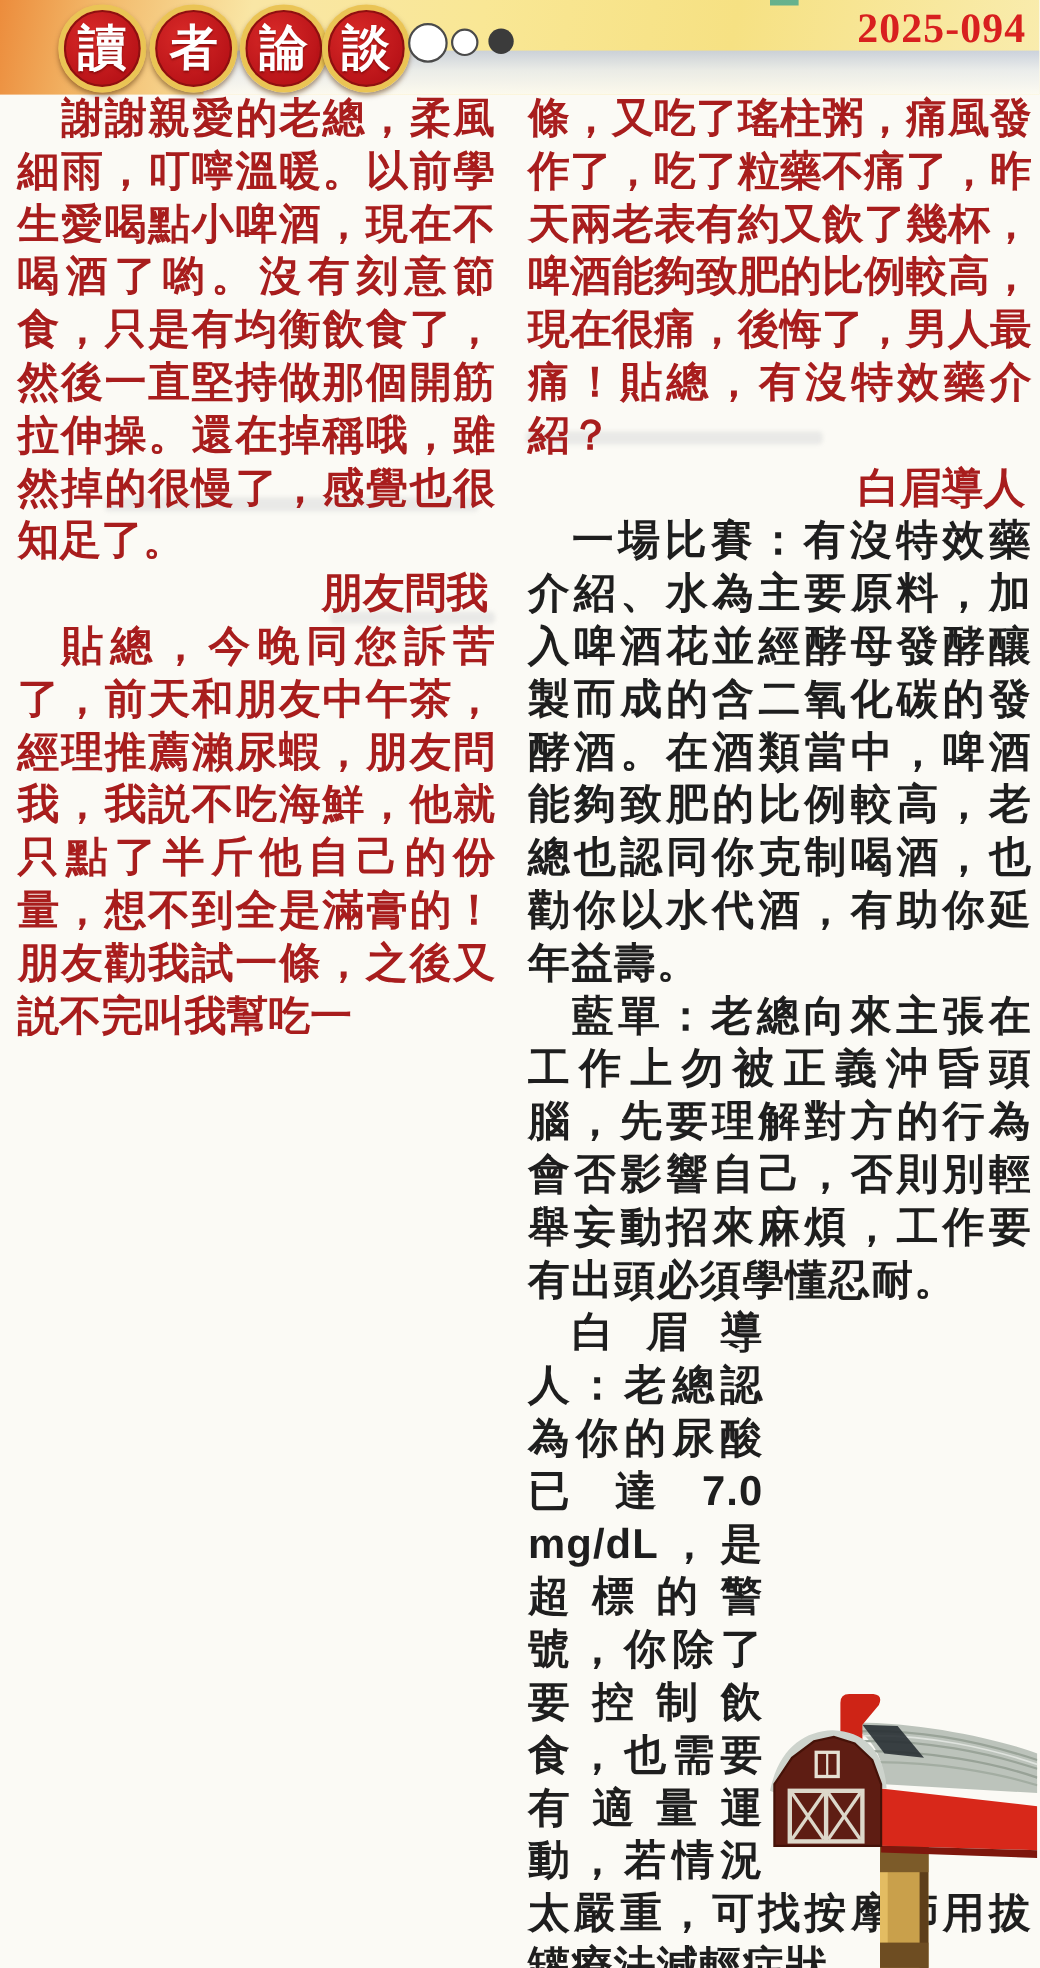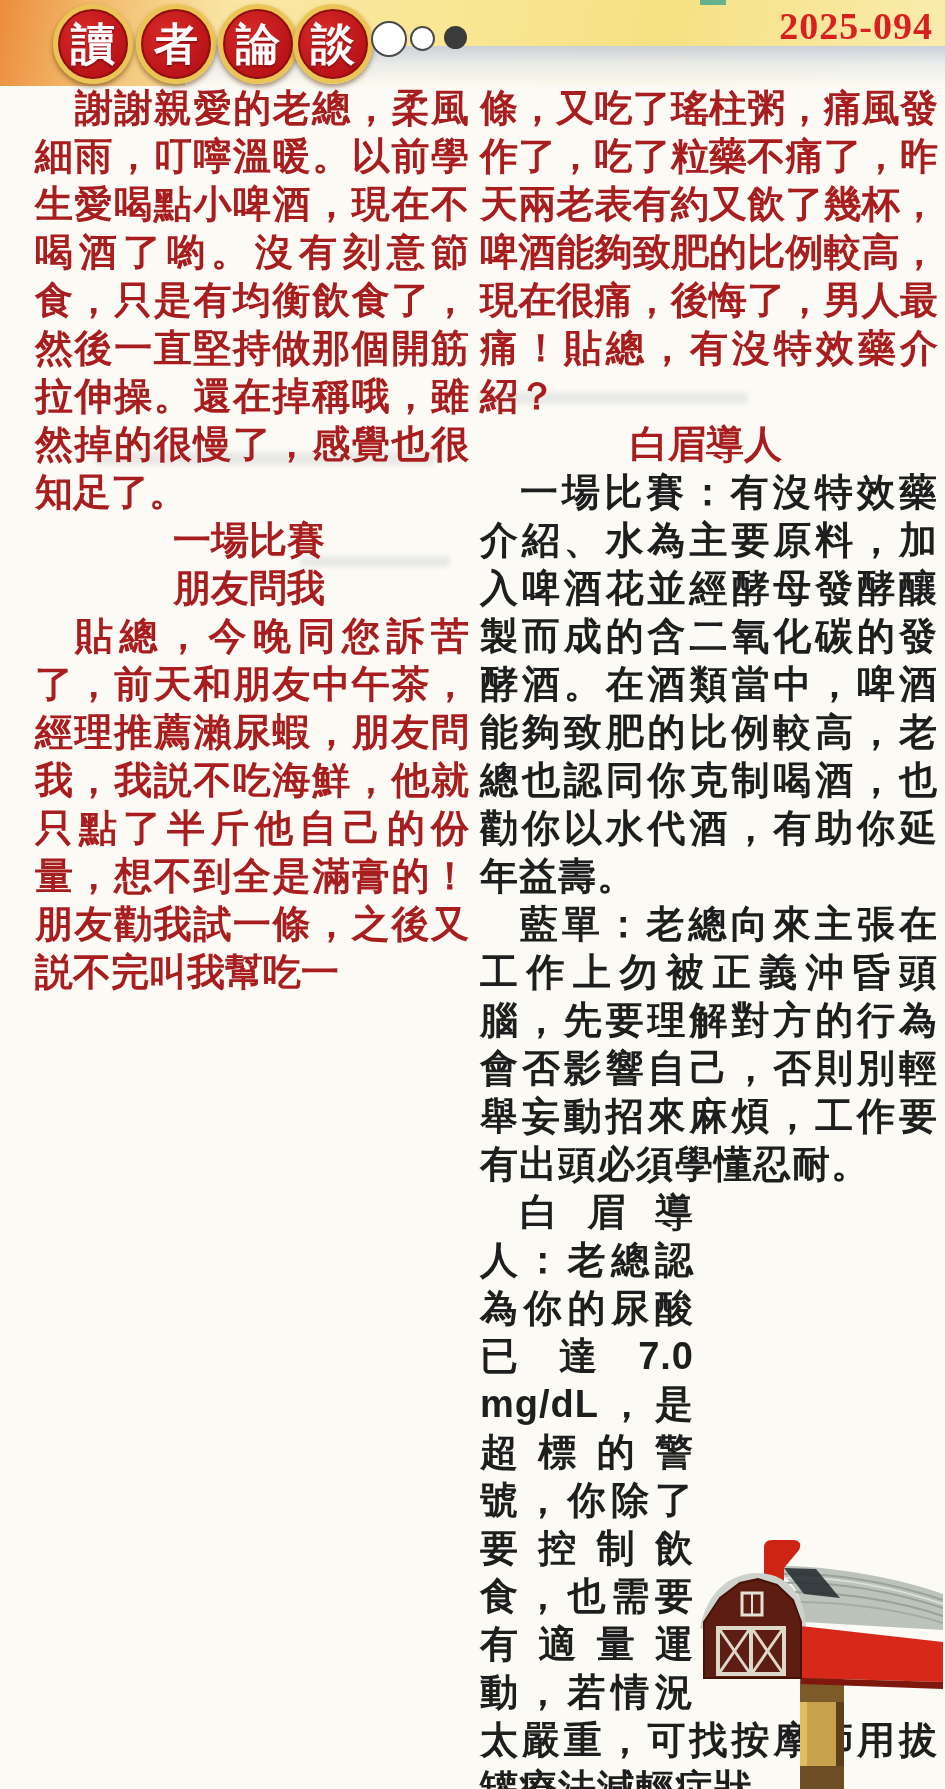--- a/index.html
+++ b/index.html
@@ -38,25 +38,25 @@
     font-family:"Liberation Serif",serif;font-weight:bold;
     font-size:38px;color:#d8201f;letter-spacing:1px;
   }
   
   .col{
     position:absolute;top:84px;
     font-size:38px;line-height:48px;font-weight:bold;
     text-align:justify;text-justify:inter-character;
     color:#a81d1d;
   }
-  .col-left{left:35px;width:434px;}
+  .col-left{left:16px;width:434px;}
   .col-right{left:480px;width:458px;}
   .col p{margin:0;}
   .indent{text-indent:40px;}
-  .sig{text-align:center;padding-right:6px;}
+  .sig{text-align:right;padding-right:6px;}
   .reply{color:#1e1e1e;letter-spacing:1px;}
   .m-sig1{margin-top:4px;}
   .m-p2{margin-top:82px;}
   .m-sig2{margin-top:6px;}
   .m-p3{margin-top:96px;}
   .m-rsig{margin-top:8px;}
   .m-reply1{margin-top:82px;}
   .m-reply2{margin-top:94px;}
   .m-reply3{margin-top:86px;}
   
@@ -92,21 +92,20 @@
   <span class="dot dot3"></span>
   <div class="issue-number">2025-094</div>
 </div>
 
 <div class="artifact a1"></div>
 <div class="artifact a2"></div>
 <div class="artifact a3"></div>
 
 <div class="col col-left">
   <p class="indent">謝謝親愛的老總，柔風細雨，叮嚀溫暖。以前學生愛喝點小啤酒，現在不喝酒了喲。沒有刻意節食，只是有均衡飲食了，然後一直堅持做那個開筋拉伸操。還在掉稱哦，雖然掉的很慢了，感覺也很知足了。</p>
-  <p class="sig m-sig1">一場比賽</p>
   <p class="sig m-sig2">朋友問我</p>
   <p class="indent m-p3">貼總，今晚同您訴苦了，前天和朋友中午茶，經理推薦瀨尿蝦，朋友問我，我説不吃海鮮，他就只點了半斤他自己的份量，想不到全是滿膏的！朋友勸我試一條，之後又説不完叫我幫吃一</p>
 </div>
 
 <div class="col col-right">
   <p>條，又吃了瑤柱粥，痛風發作了，吃了粒藥不痛了，昨天兩老表有約又飲了幾杯，啤酒能夠致肥的比例較高，現在很痛，後悔了，男人最痛！貼總，有沒特效藥介紹？</p>
   <p class="sig m-rsig">白眉導人</p>
   <p class="reply indent m-reply1">一場比賽：有沒特效藥介紹、水為主要原料，加入啤酒花並經酵母發酵釀製而成的含二氧化碳的發酵酒。在酒類當中，啤酒能夠致肥的比例較高，老總也認同你克制喝酒，也勸你以水代酒，有助你延年益壽。</p>
   <p class="reply indent m-reply2">藍單：老總向來主張在工作上勿被正義沖昏頭腦，先要理解對方的行為會否影響自己，否則別輕舉妄動招來麻煩，工作要有出頭必須學懂忍耐。</p>
   <div class="mailbox-float" aria-hidden="true"></div>

